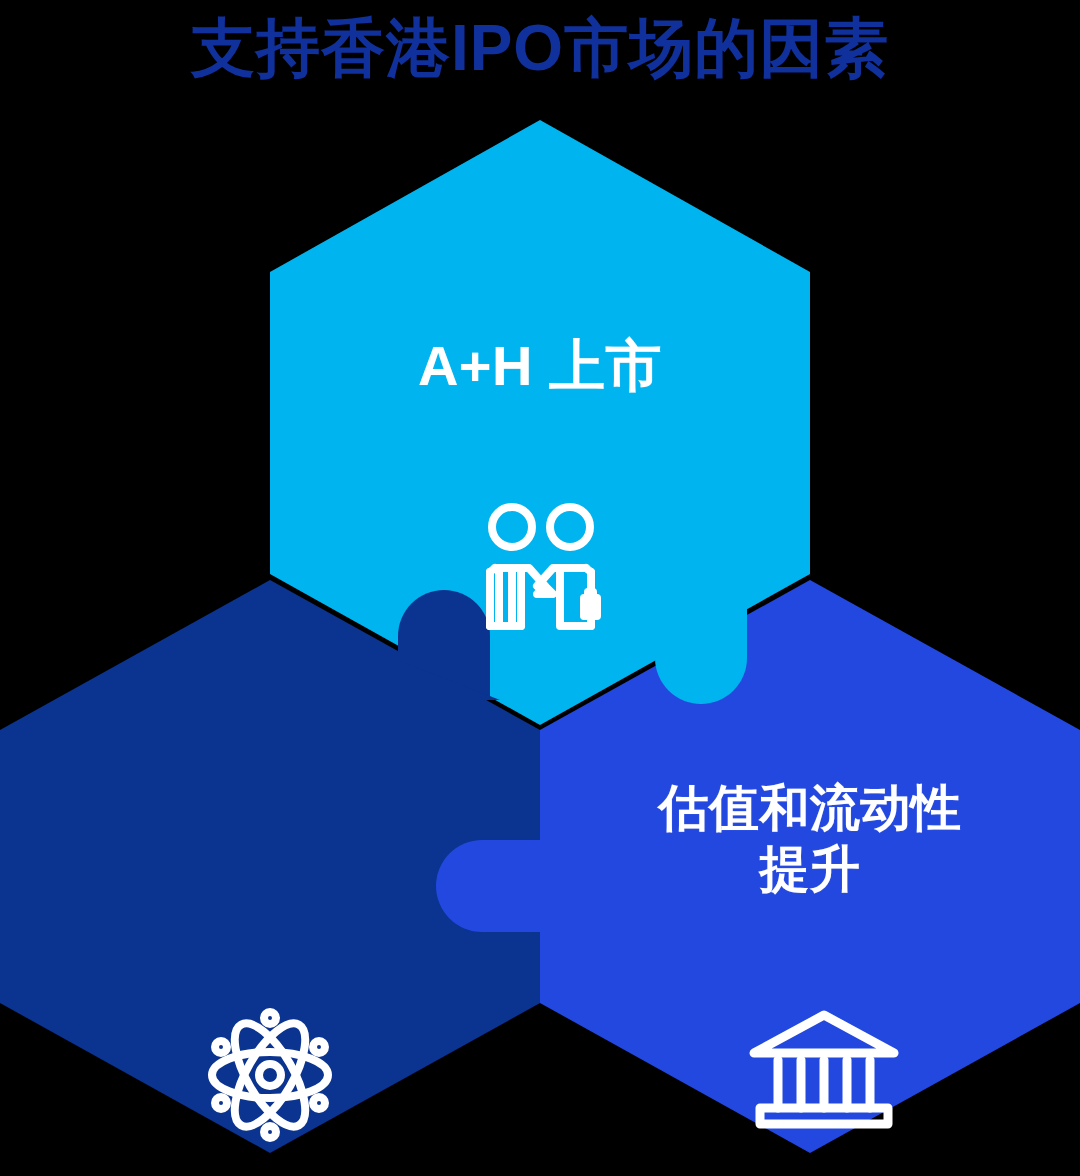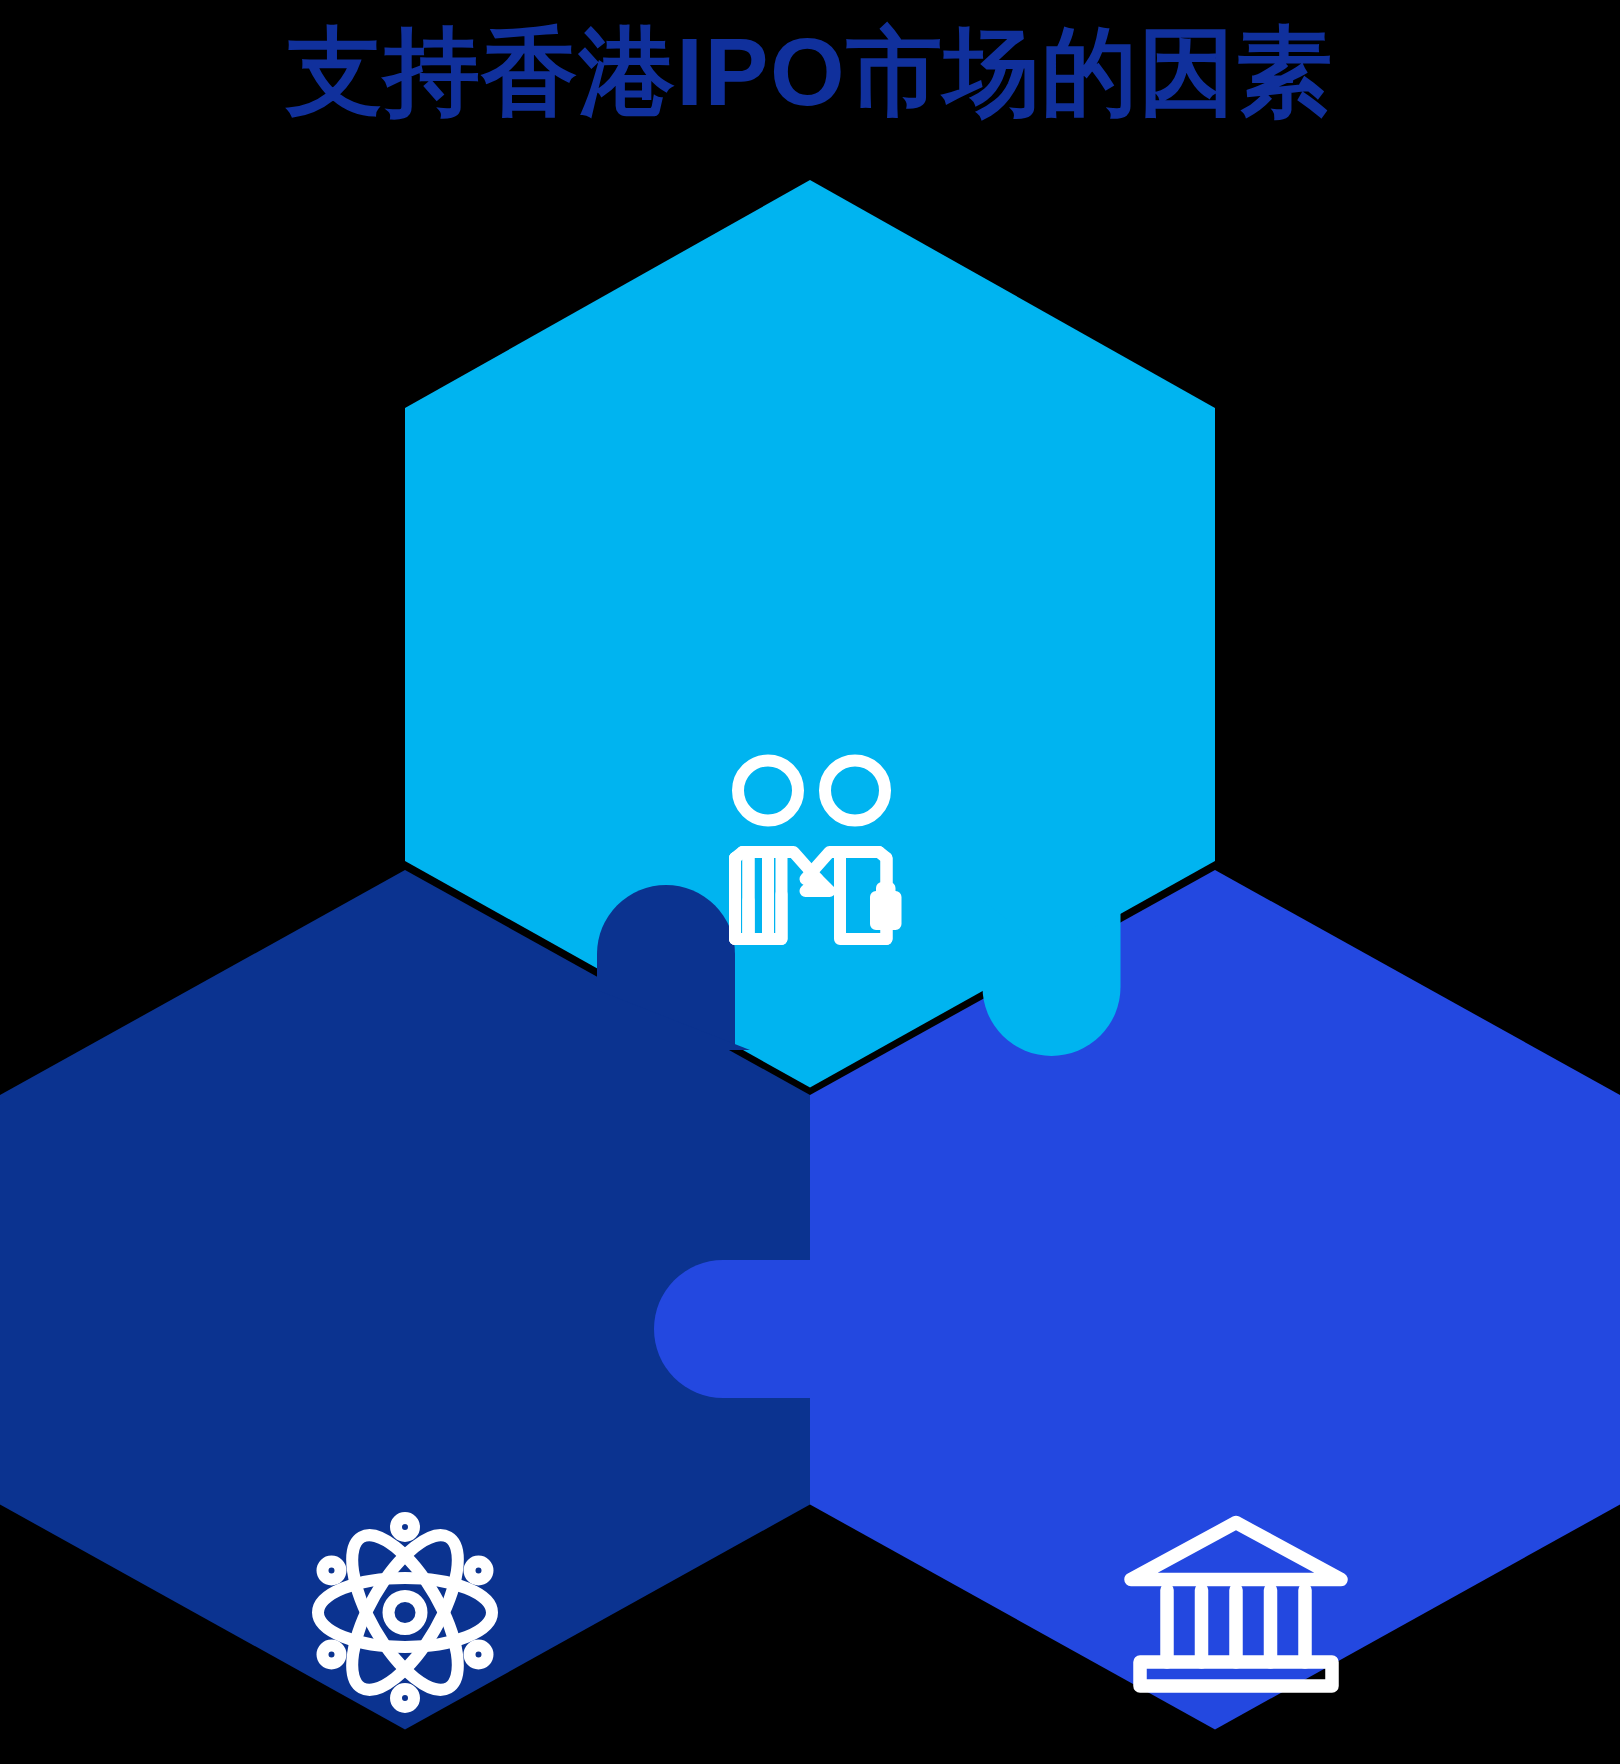--- a/index.html
+++ b/index.html
@@ -149,16 +149,19 @@
       <path d="M 801,1060 L 801,1108"></path>
       <path d="M 824,1060 L 824,1108"></path>
       <path d="M 847,1060 L 847,1108"></path>
       <path d="M 870,1060 L 870,1108"></path>
       <path d="M 760,1108 L 888,1108 L 888,1124 L 760,1124 Z"></path>
     </g>
   </svg>
 
   <div id="title">支持香港IPO市场的因素</div>
 
+  <div class="hex-label" id="label-top">A+H 上市</div>
 
 
+  <div class="hex-label" id="label-right">估值和流动性
+提升</div>
 
 </div>
 
 </body></html>

